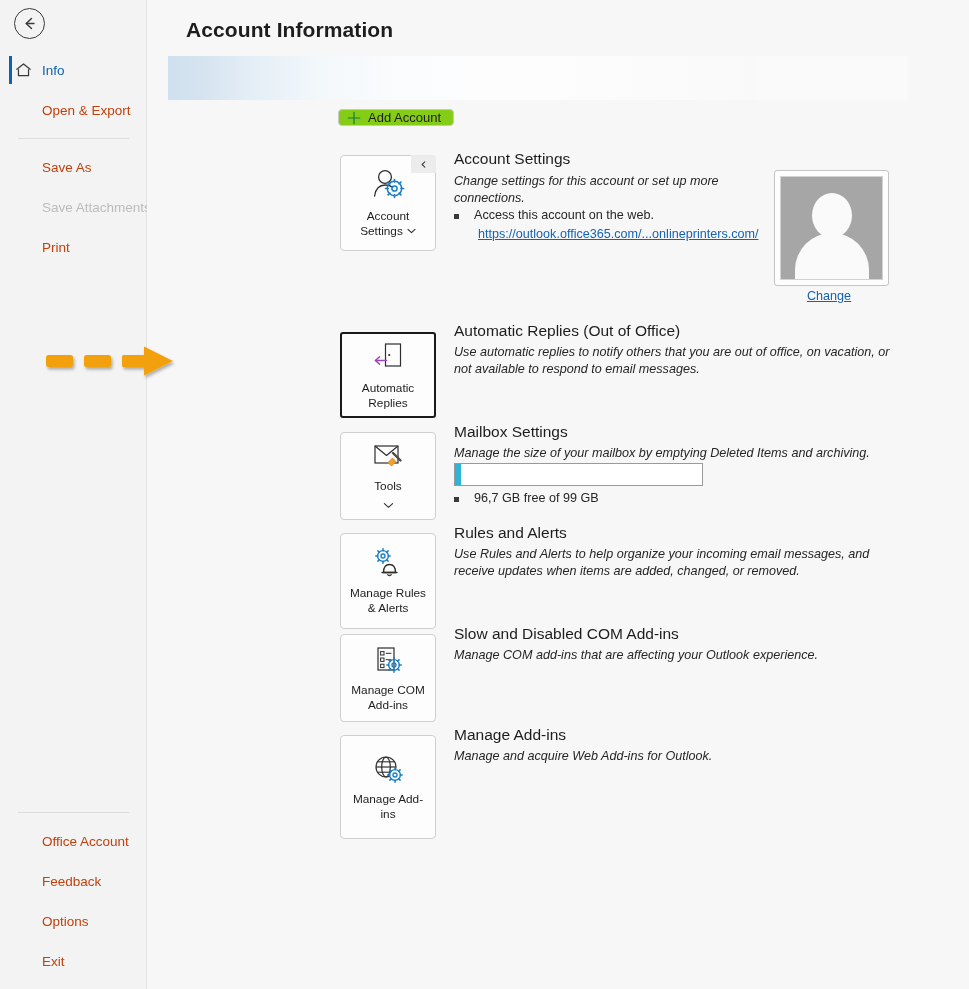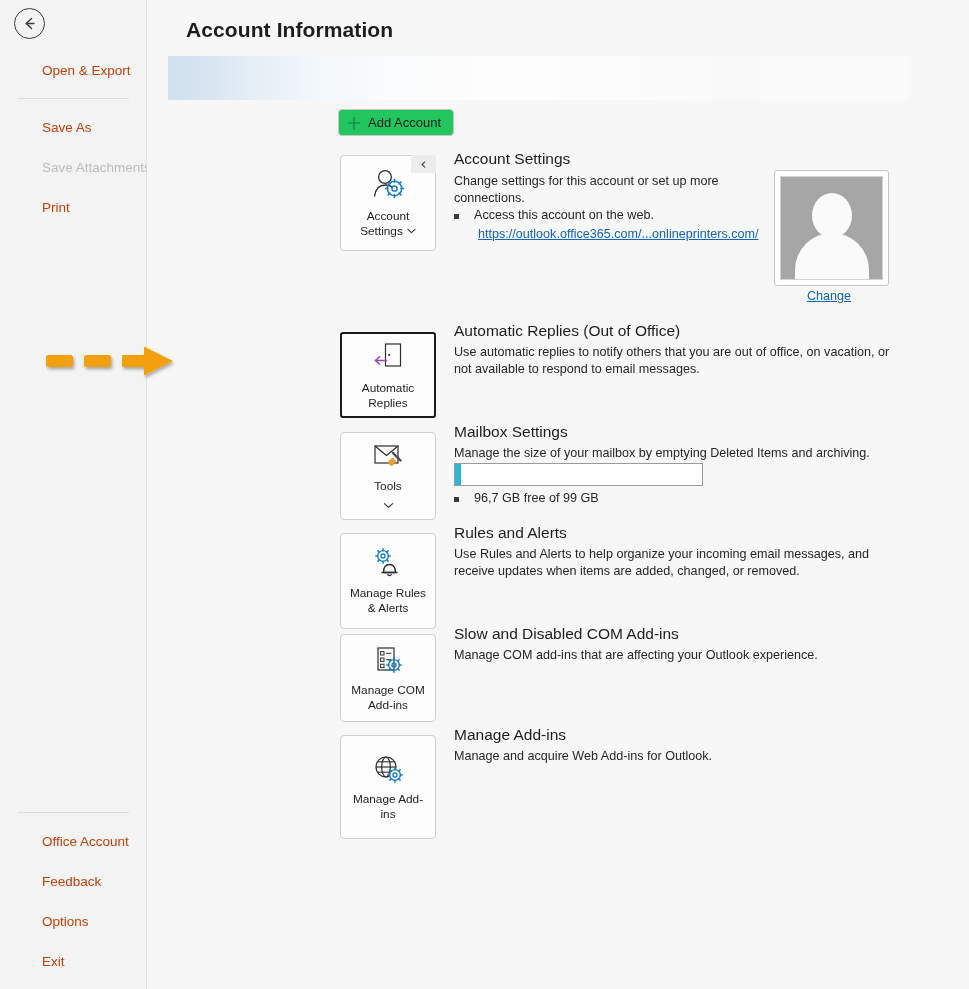--- a/index.html
+++ b/index.html
@@ -98,24 +98,24 @@
   .banner-tail {
     position: absolute;
     left: 610px; top: 56px;
     width: 151px; height: 44px;
     background: #fafafa;
   }
 
   .add-account {
     position: absolute;
     left: 191px; top: 109px;
-    height: 27px;
+    height: 17px;
     padding: 0 12px 0 8px;
     display: flex; align-items: center; gap: 7px;
-    background: #22c55e;
+    background: #84cc16;
     border: 1px solid #c8c8c8;
     border-radius: 4px;
     font-size: 13px;
     color: #1d1d1d;
     cursor: pointer;
   }
   .plus-ico { width: 14px; height: 14px; display: block; }
   .bigbtn {
     position: absolute;
     left: 193px;
@@ -159,20 +159,21 @@
     font-size: 15.5px;
     color: #1d1d1d;
   }
   .sec-desc {
     position: absolute;
     left: 307px;
     font-size: 12.6px;
     line-height: 16.5px;
     color: #262626;
     max-width: 445px;
+    font-style: italic;
   }
   .bullet-row {
     position: absolute;
     left: 307px;
     display: flex;
     align-items: flex-start;
     gap: 15px;
     font-size: 12.6px;
     color: #262626;
   }
@@ -263,20 +264,30 @@
 
     <div class="back-btn">
       <svg width="17" height="17" viewBox="0 0 17 17">
         <path d="M10.5 3.5 L5.2 8.5 L10.5 13.5" fill="none" stroke="#3b3b3b" stroke-width="1.4" stroke-linecap="round" stroke-linejoin="round"></path>
         <path d="M5.4 8.5 H13" fill="none" stroke="#3b3b3b" stroke-width="1.4" stroke-linecap="round"></path>
       </svg>
     </div>
 
     <div class="nav-list">
 
+      <div class="nav-item active">
+        <span class="accent"></span>
+        <span class="home-ico">
+          <svg width="19" height="19" viewBox="0 0 20 20">
+            <path d="M3 9.2 L10 3.6 L17 9.2" fill="none" stroke="#3a3a3a" stroke-width="1.3" stroke-linecap="round" stroke-linejoin="round"></path>
+            <path d="M4.7 9.2 V16 H15.3 V9.2" fill="none" stroke="#3a3a3a" stroke-width="1.3" stroke-linejoin="round"></path>
+          </svg>
+        </span>
+        <span>Info</span>
+      </div>
 
       <div class="nav-item">
         <span>Open &amp; Export</span>
       </div>
 
       <div class="nav-div"></div>
 
       <div class="nav-item">
         <span>Save As</span>
       </div>

